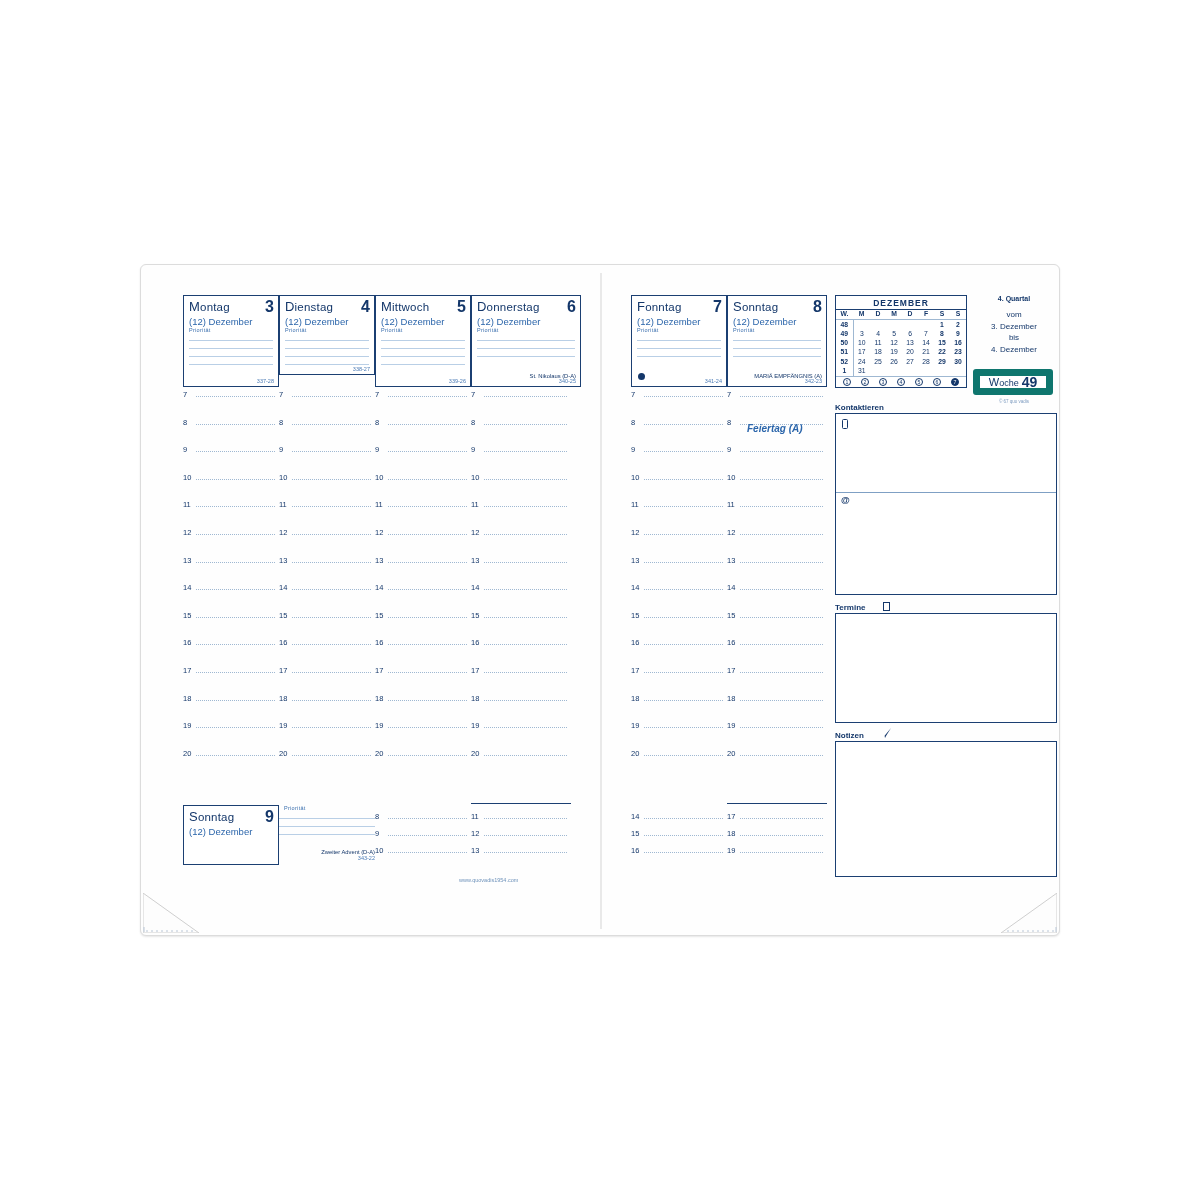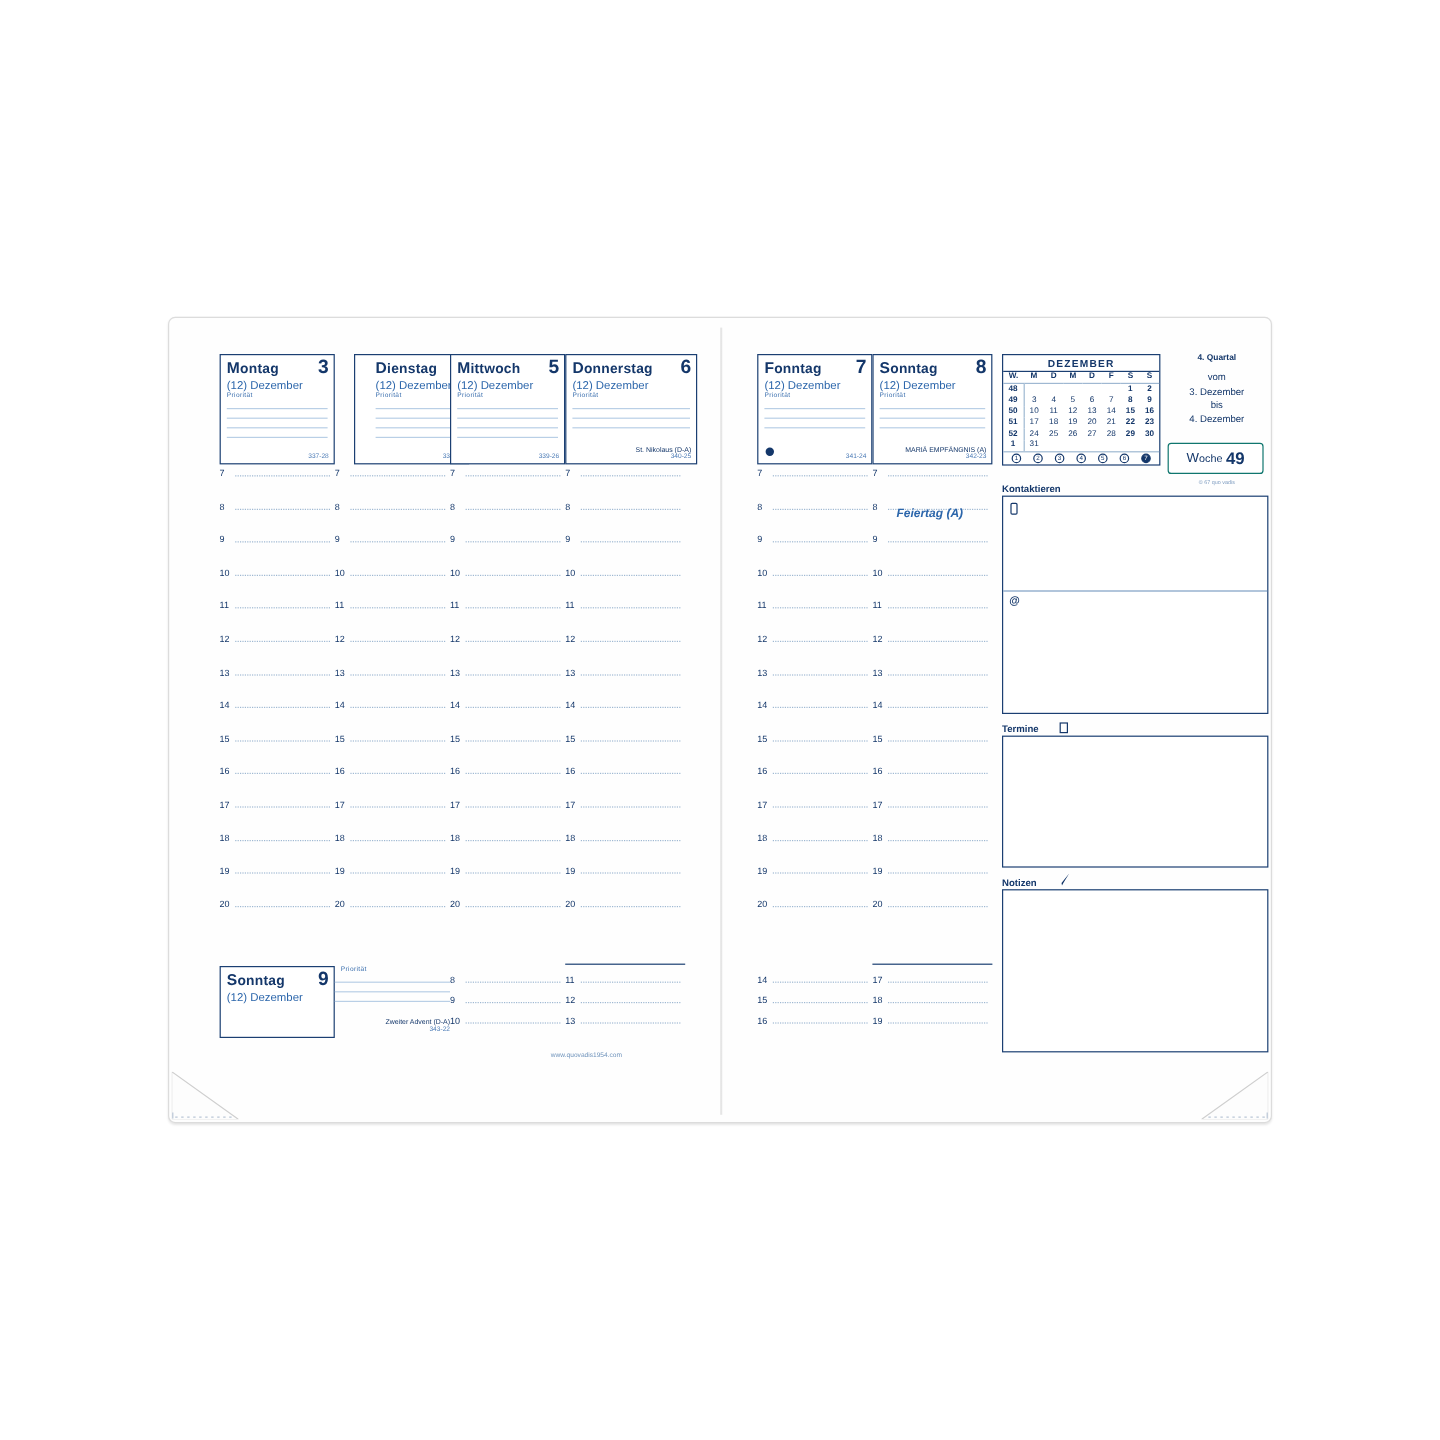--- a/index.html
+++ b/index.html
@@ -38,21 +38,21 @@
   .page.left  { left:0;   width:460px; }
   .page.right { left:460px; width:460px; }
 
   
   .dayhead {
     position:absolute;
     border:1px solid #1b3f72;
     background:#fff;
   }
   .dh-top { display:flex; align-items:flex-start; justify-content:space-between; padding:3px 4px 0 5px; }
-  .dh-name { font-size:11.5px; font-weight:700; letter-spacing:.2px; color:#14376a;text-align:right; }
+  .dh-name { font-size:11.5px; font-weight:400; letter-spacing:.2px; color:#14376a;text-align:right; }
   .dh-name .cap { font-size:13px; }
   .dh-num { font-size:16px; font-weight:700; color:#14376a; line-height:1; }
   .dh-month { font-size:9.5px; color:#2c66ab; padding:1px 5px 0 5px; }
   .dh-prio { font-size:5.5px; color:#3b6fae; padding:0 5px; letter-spacing:.3px; }
   .prio-lines { padding:0 5px; }
   .prio-line { border-bottom:.6px solid #b9cfe6; height:8px; }
   .dh-code { position:absolute; right:4px; bottom:1px; font-size:5.5px; color:#4a7ab5; text-align:right; line-height:1.25; }
   .dh-note { position:absolute; right:4px; bottom:7px; font-size:5.8px; color:#14376a; text-align:right; }
   .dh-dot { position:absolute; left:6px; bottom:6px; width:7px; height:7px; border-radius:50%; background:#14376a; }
 
@@ -89,21 +89,21 @@
     width:8px; height:8px; border-radius:50%; border:.6px solid #14376a;
     font-size:5.2px; line-height:7.6px; text-align:center; color:#14376a;
   }
   #mini .dowstrip span.on { background:#14376a; color:#fff; }
 
   
   #quarter { position:absolute; text-align:center; }
   #quarter .q { font-size:7px; font-weight:700; color:#14376a; }
   #quarter .vom { font-size:8px; color:#14376a; line-height:1.45; margin-top:7px; }
   #weekbox {
-    position:absolute; border:1px solid #0f766e; border-radius:3px;
+    position:absolute; border:7px solid #0f766e; border-radius:3px;
     display:flex; align-items:center; justify-content:center; gap:3px; background:#fff;
   }
   #weekbox .lbl { font-size:9px; color:#14376a; }
   #weekbox .lbl .cap { font-size:11px; }
   #weekbox .no { font-size:14px; font-weight:700; color:#14376a; }
   #copy { position:absolute; font-size:4.5px; color:#7e9cc0; }
 
   
   .panel-label { position:absolute; font-size:8px; font-weight:700; color:#14376a; }
   .panel-box { position:absolute; border:1px solid #1b3f72; background:#fff; }
@@ -148,21 +148,21 @@
       <div class="dh-prio">Priorität</div>
       <div class="prio-lines">
         <div class="prio-line"></div>
           <div class="prio-line"></div>
           <div class="prio-line"></div>
           <div class="prio-line"></div>
       </div>
       <div class="dh-code">337-28</div>
     </div>
 
-    <div class="dayhead" style="left:154px; top:30px; width:96px; height:92px;padding-left:12px;">
+    <div class="dayhead" style="left:138px; top:30px; width:96px; height:80px;">
       <div class="dh-top">
         <div class="dh-name"><span class="cap">D</span><span>ienstag</span></div>
         <div class="dh-num">4</div>
       </div>
       <div class="dh-month">(12) Dezember</div>
       <div class="dh-prio">Priorität</div>
       <div class="prio-lines">
         <div class="prio-line"></div>
           <div class="prio-line"></div>
           <div class="prio-line"></div>

